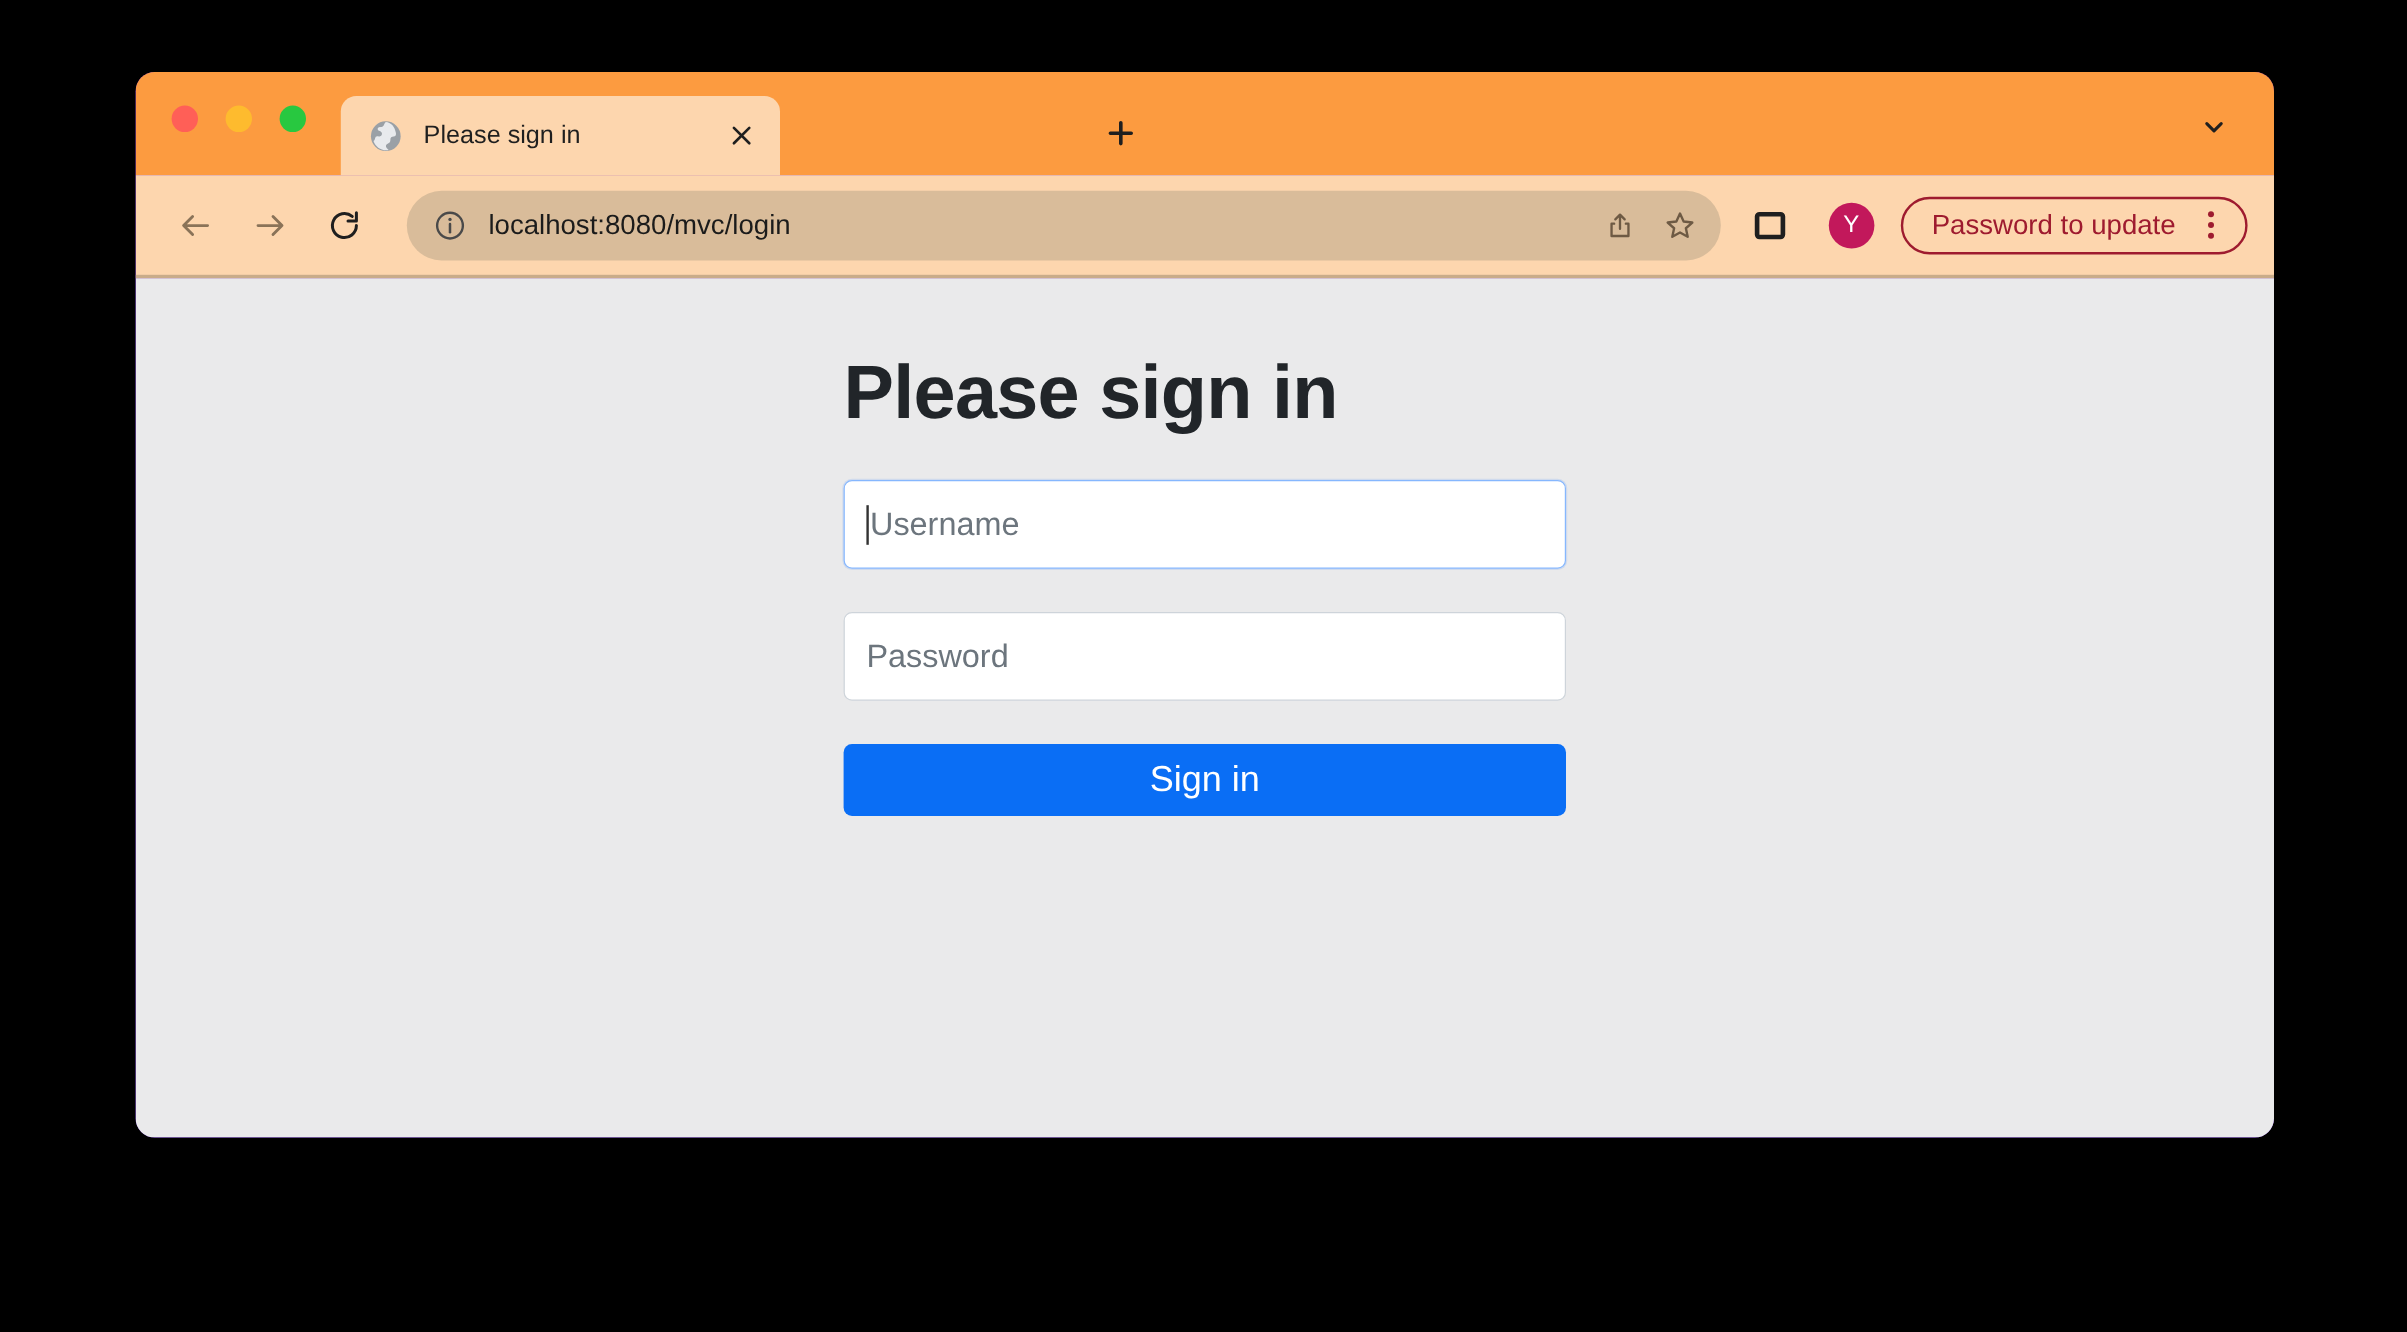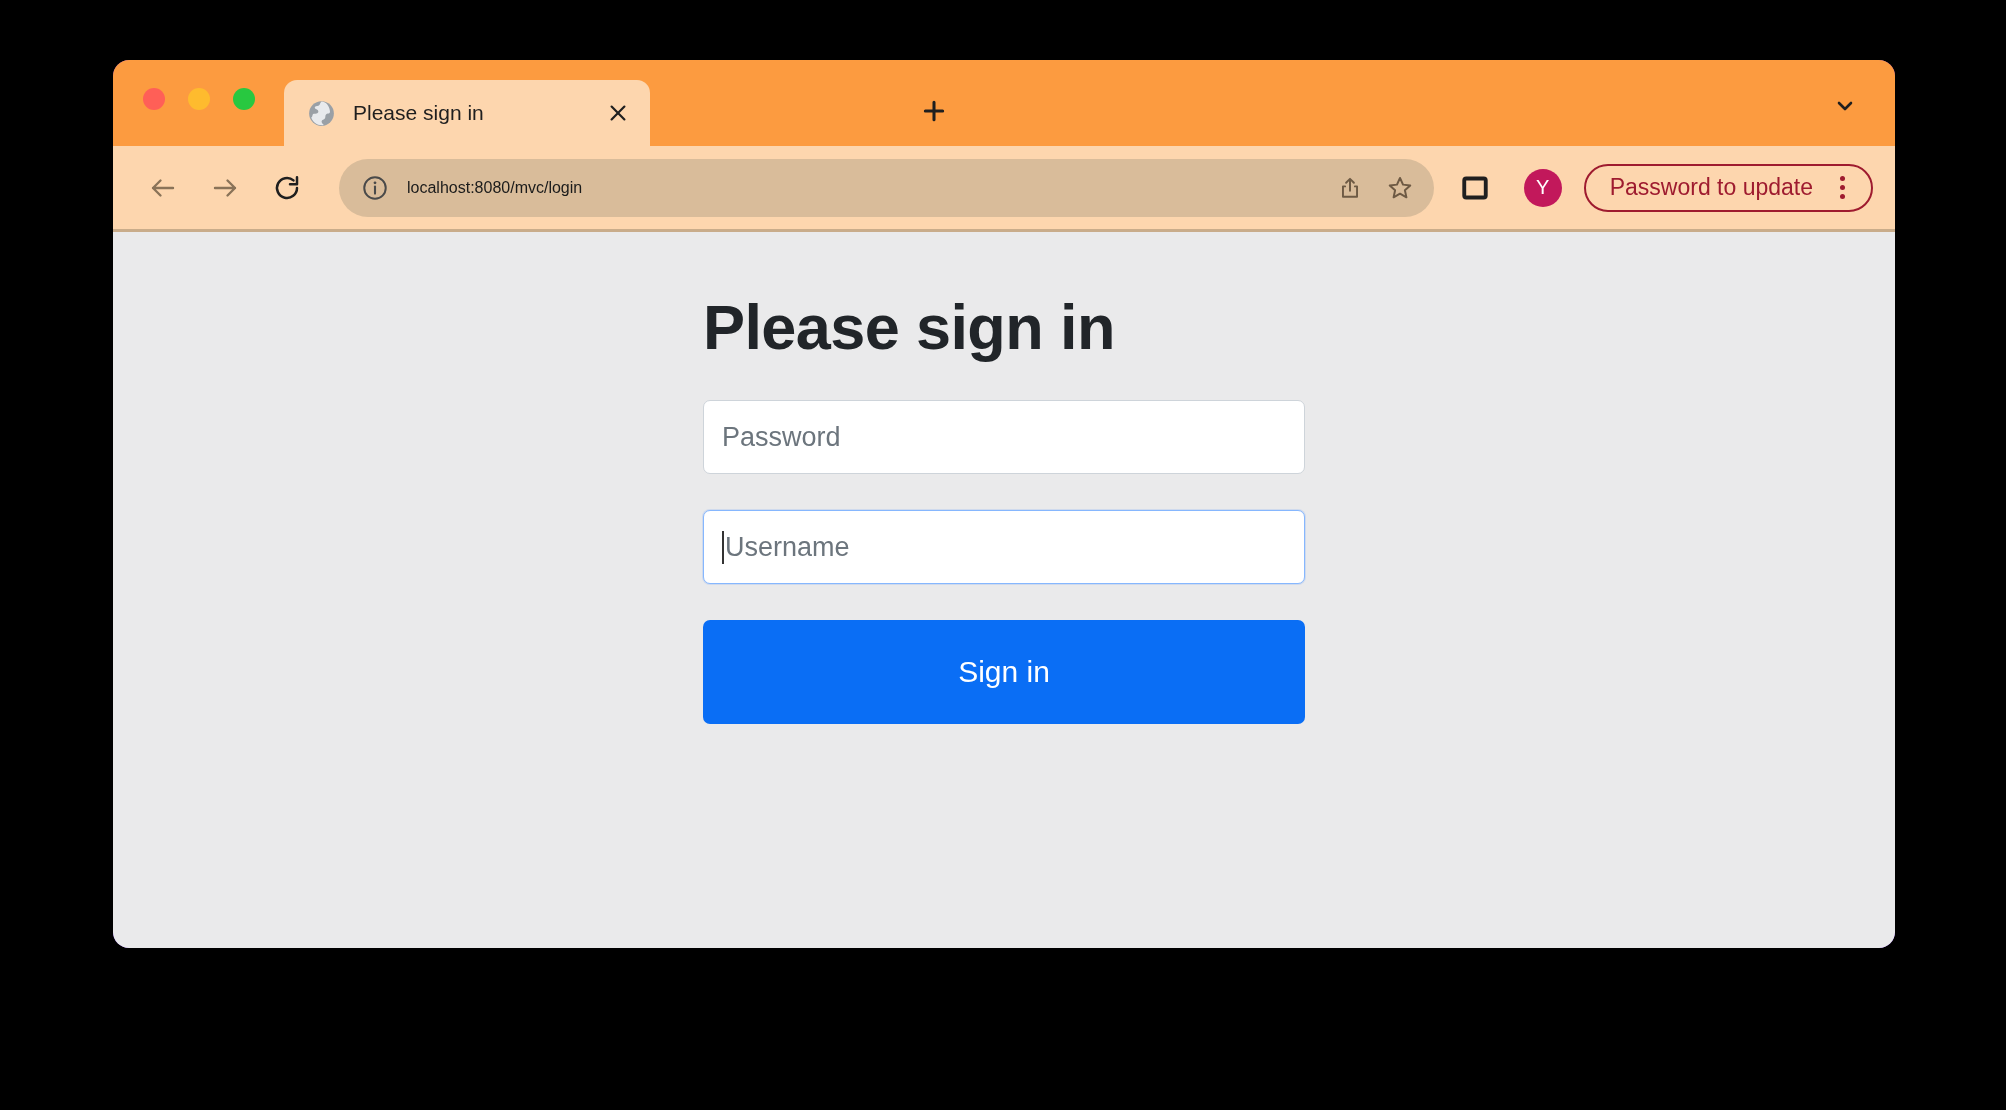--- a/index.html
+++ b/index.html
@@ -149,21 +149,21 @@
     box-sizing: border-box;
     min-width: 0;
   }
   .site-info-icon {
     width: 28px;
     height: 28px;
     flex: 0 0 auto;
   }
   .omnibox-url {
     margin-left: 18px;
-    font-size: 16px;
+    font-size: 23px;
     color: #1b1b1b;
     white-space: nowrap;
     overflow: hidden;
     text-overflow: ellipsis;
     flex: 1 1 auto;
   }
   .omnibox-action {
     width: 44px;
     height: 44px;
     flex: 0 0 auto;
@@ -285,21 +285,21 @@
     height: 33px;
     background: #333333;
     margin-right: 1px;
     flex: 0 0 auto;
   }
   .placeholder-text { flex: 0 0 auto; }
 
   .signin-btn {
     box-sizing: border-box;
     width: 602px;
-    height: 104px;
+    height: 60px;
     background: #0A6EF5;
     color: #ffffff;
     border: none;
     border-radius: 7px;
     font-size: 30px;
     font-family: "Liberation Sans", sans-serif;
     display: flex;
     align-items: center;
     justify-content: center;
   }
@@ -408,26 +408,26 @@
         </span>
       </div>
     </div>
   </div>
 
   <div class="viewport">
     <div class="page-container">
 
       <h1 class="page-title">Please sign in</h1>
 
-      <div class="form-field">
-        <span class="placeholder-text">Password</span>
-      </div>
-
       <div class="form-field focused">
         <span class="caret"></span>
         <span class="placeholder-text">Username</span>
       </div>
 
+      <div class="form-field">
+        <span class="placeholder-text">Password</span>
+      </div>
+
       <button class="signin-btn">Sign in</button>
     </div>
   </div>
 
 </div>
 
 </body></html>

